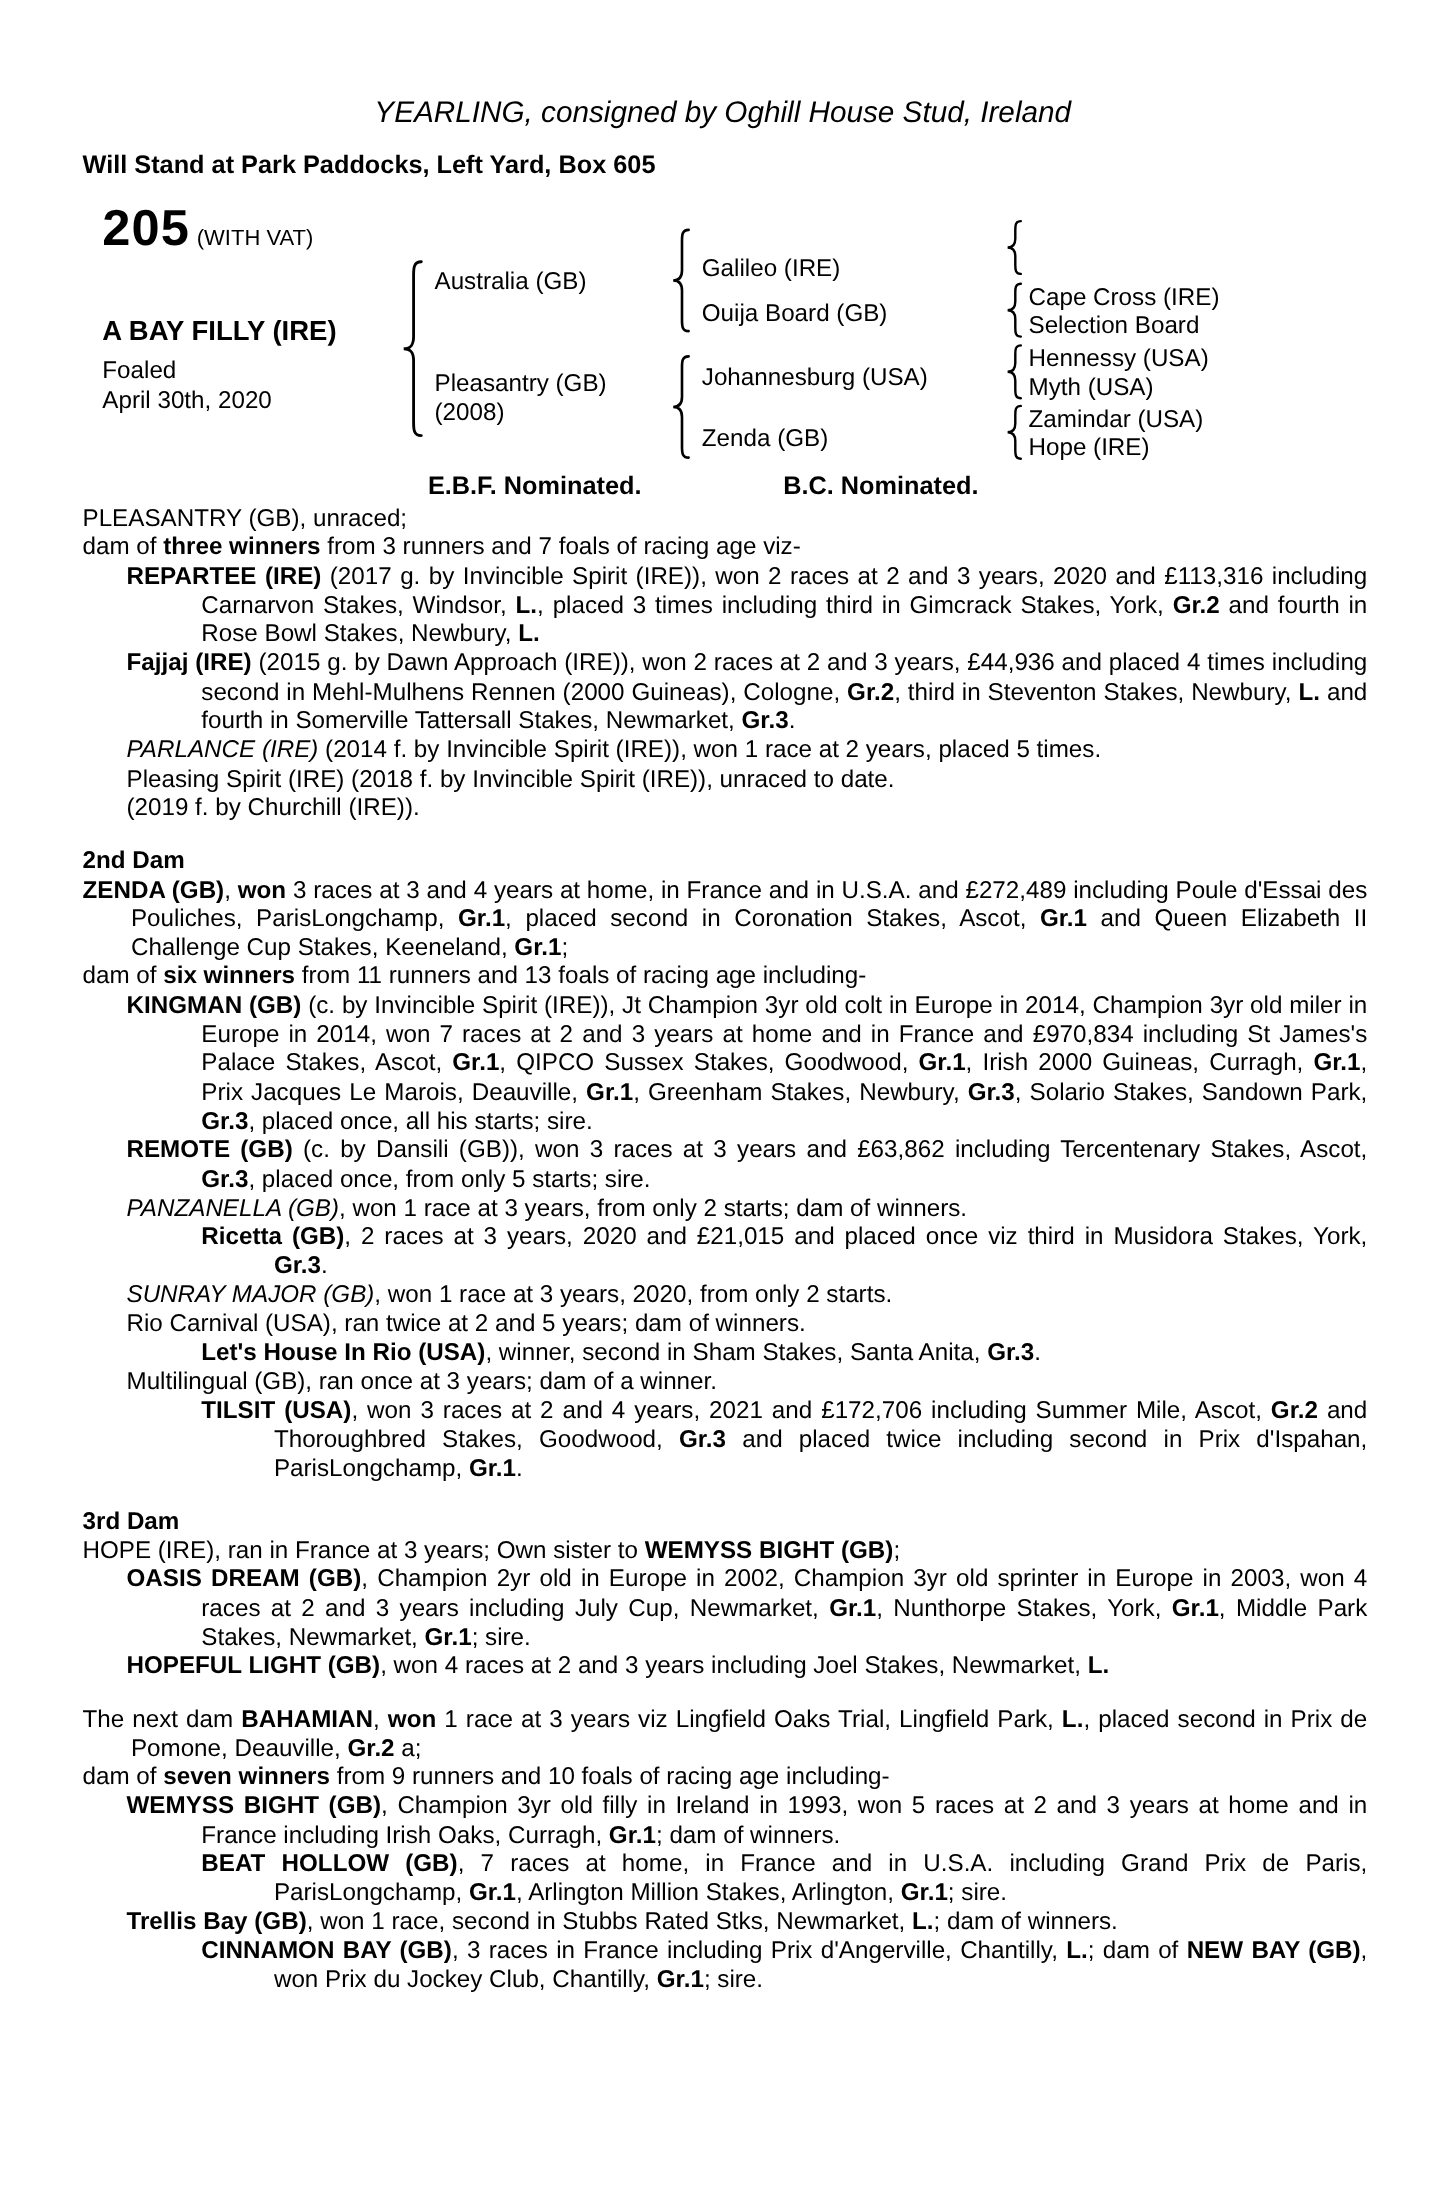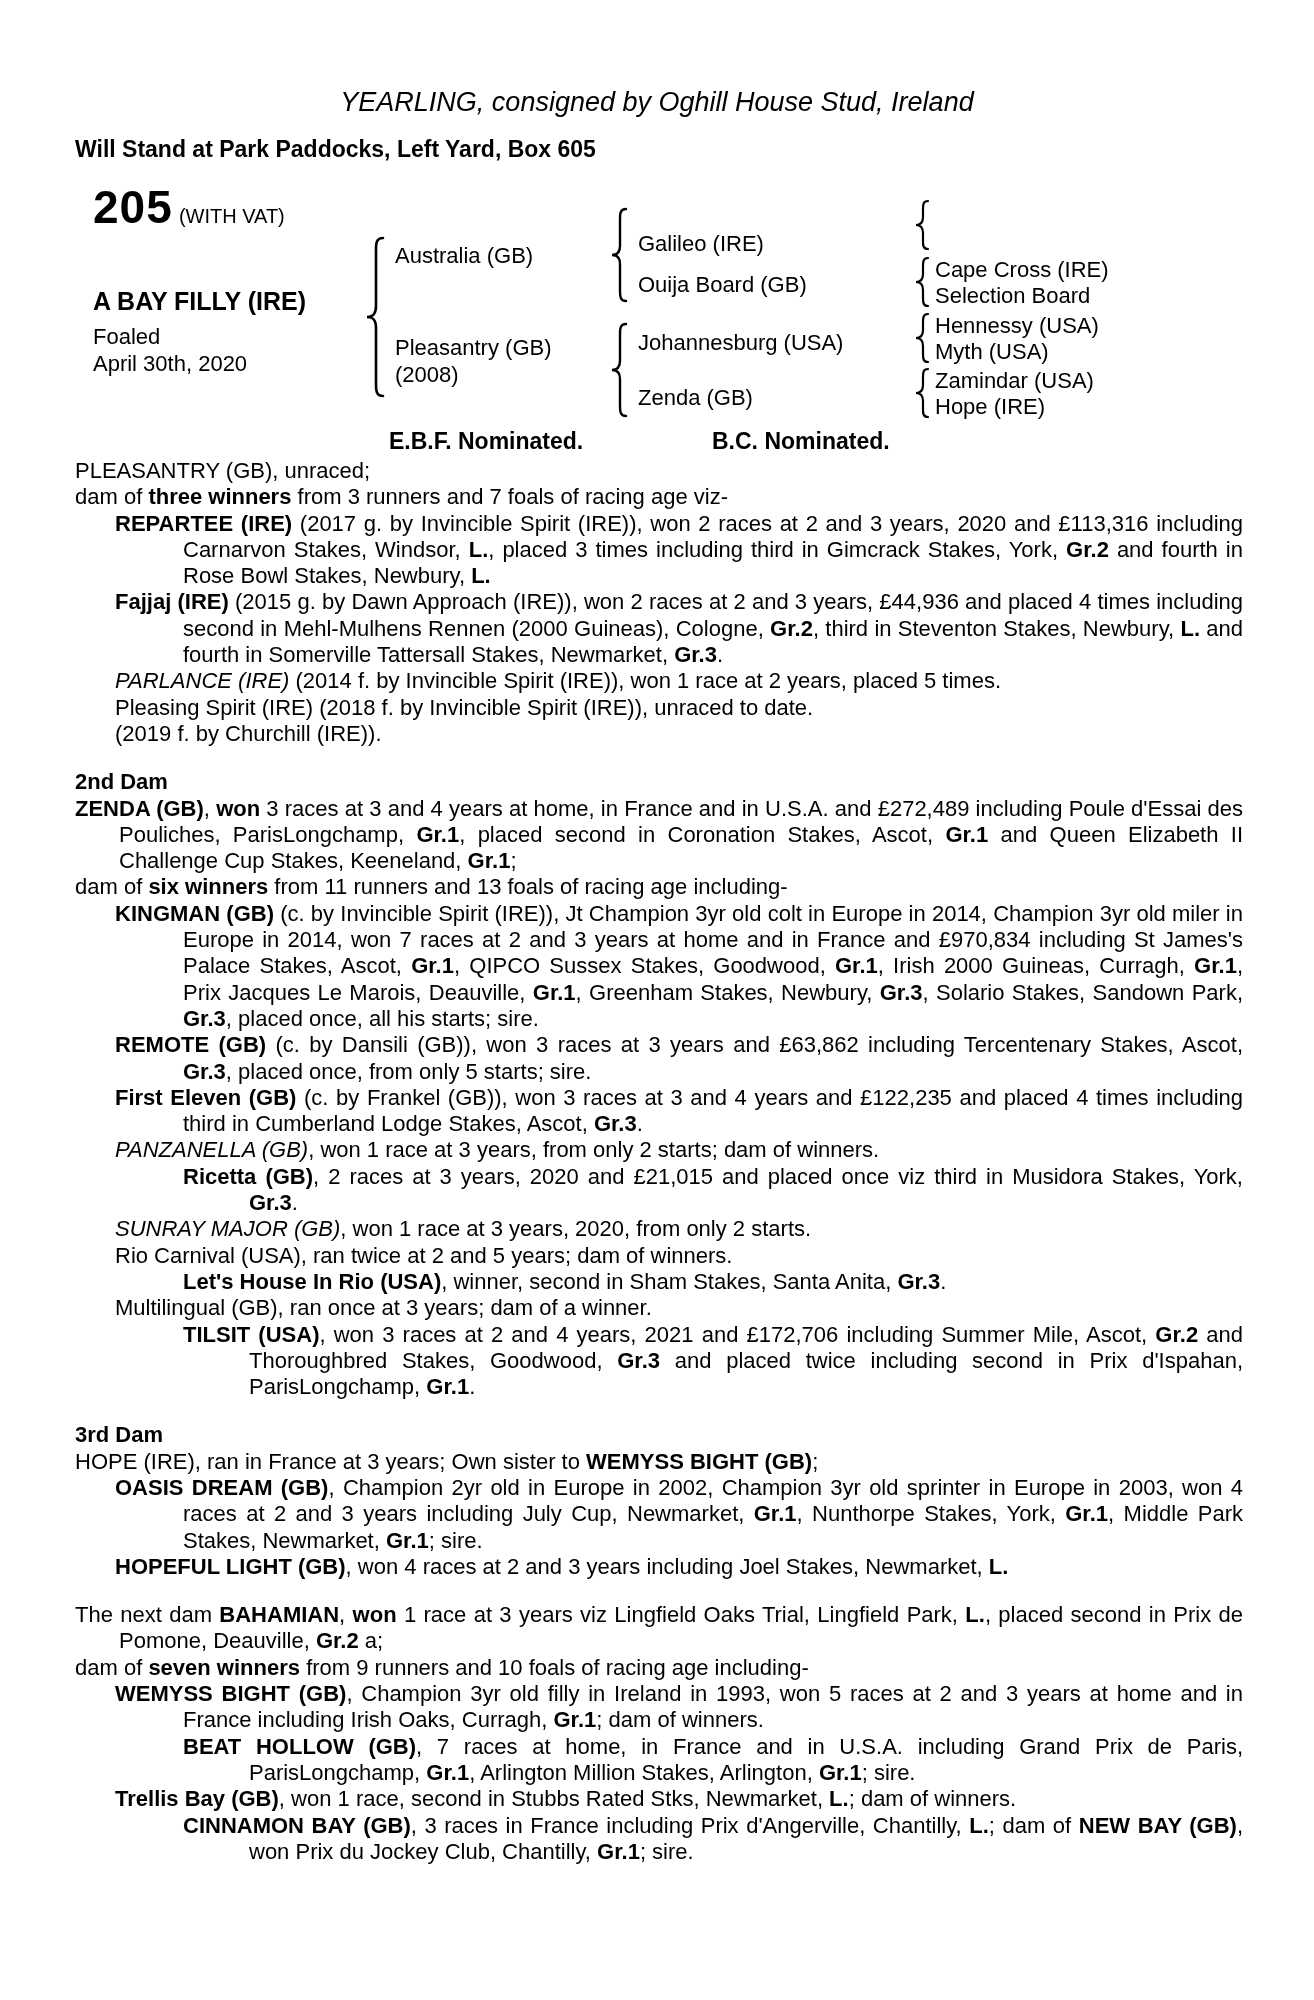--- a/index.html
+++ b/index.html
@@ -113,21 +113,20 @@
     <p class="para p1">Pleasing Spirit (IRE) (2018 f. by Invincible Spirit (IRE)), unraced to date.</p>
     <p class="para p1">(2019 f. by Churchill (IRE)).</p>
   </div>
 
   <div>
     <p class="dam-heading">2nd Dam</p>
     <p class="para p0h"><span class="b">ZENDA (GB)</span>, <span class="b">won</span> 3 races at 3 and 4 years at home, in France and in U.S.A. and £272,489 including Poule d'Essai des Pouliches, ParisLongchamp, <span class="b">Gr.1</span>, placed second in Coronation Stakes, Ascot, <span class="b">Gr.1</span> and Queen Elizabeth II Challenge Cup Stakes, Keeneland, <span class="b">Gr.1</span>;</p>
     <p class="para p0">dam of <span class="b">six winners</span> from 11 runners and 13 foals of racing age including-</p>
     <p class="para p1"><span class="b">KINGMAN (GB)</span> (c. by Invincible Spirit (IRE)), Jt Champion 3yr old colt in Europe in 2014, Champion 3yr old miler in Europe in 2014, won 7 races at 2 and 3 years at home and in France and £970,834 including St James's Palace Stakes, Ascot, <span class="b">Gr.1</span>, QIPCO Sussex Stakes, Goodwood, <span class="b">Gr.1</span>, Irish 2000 Guineas, Curragh, <span class="b">Gr.1</span>, Prix Jacques Le Marois, Deauville, <span class="b">Gr.1</span>, Greenham Stakes, Newbury, <span class="b">Gr.3</span>, Solario Stakes, Sandown Park, <span class="b">Gr.3</span>, placed once, all his starts; sire.</p>
     <p class="para p1"><span class="b">REMOTE (GB)</span> (c. by Dansili (GB)), won 3 races at 3 years and £63,862 including Tercentenary Stakes, Ascot, <span class="b">Gr.3</span>, placed once, from only 5 starts; sire.</p>
-    <p class="para p1"><span class="b">First Eleven (GB)</span> (c. by Frankel (GB)), won 3 races at 3 and 4 years and £122,235 and placed 4 times including third in Cumberland Lodge Stakes, Ascot, <span class="b">Gr.3</span>.</p>
     <p class="para p1"><span class="i">PANZANELLA (GB)</span>, won 1 race at 3 years, from only 2 starts; dam of winners.</p>
     <p class="para p2"><span class="b">Ricetta (GB)</span>, 2 races at 3 years, 2020 and £21,015 and placed once viz third in Musidora Stakes, York, <span class="b">Gr.3</span>.</p>
     <p class="para p1"><span class="i">SUNRAY MAJOR (GB)</span>, won 1 race at 3 years, 2020, from only 2 starts.</p>
     <p class="para p1">Rio Carnival (USA), ran twice at 2 and 5 years; dam of winners.</p>
     <p class="para p2"><span class="b">Let's House In Rio (USA)</span>, winner, second in Sham Stakes, Santa Anita, <span class="b">Gr.3</span>.</p>
     <p class="para p1">Multilingual (GB), ran once at 3 years; dam of a winner.</p>
     <p class="para p2"><span class="b">TILSIT (USA)</span>, won 3 races at 2 and 4 years, 2021 and £172,706 including Summer Mile, Ascot, <span class="b">Gr.2</span> and Thoroughbred Stakes, Goodwood, <span class="b">Gr.3</span> and placed twice including second in Prix d'Ispahan, ParisLongchamp, <span class="b">Gr.1</span>.</p>
   </div>
 
   <div>

